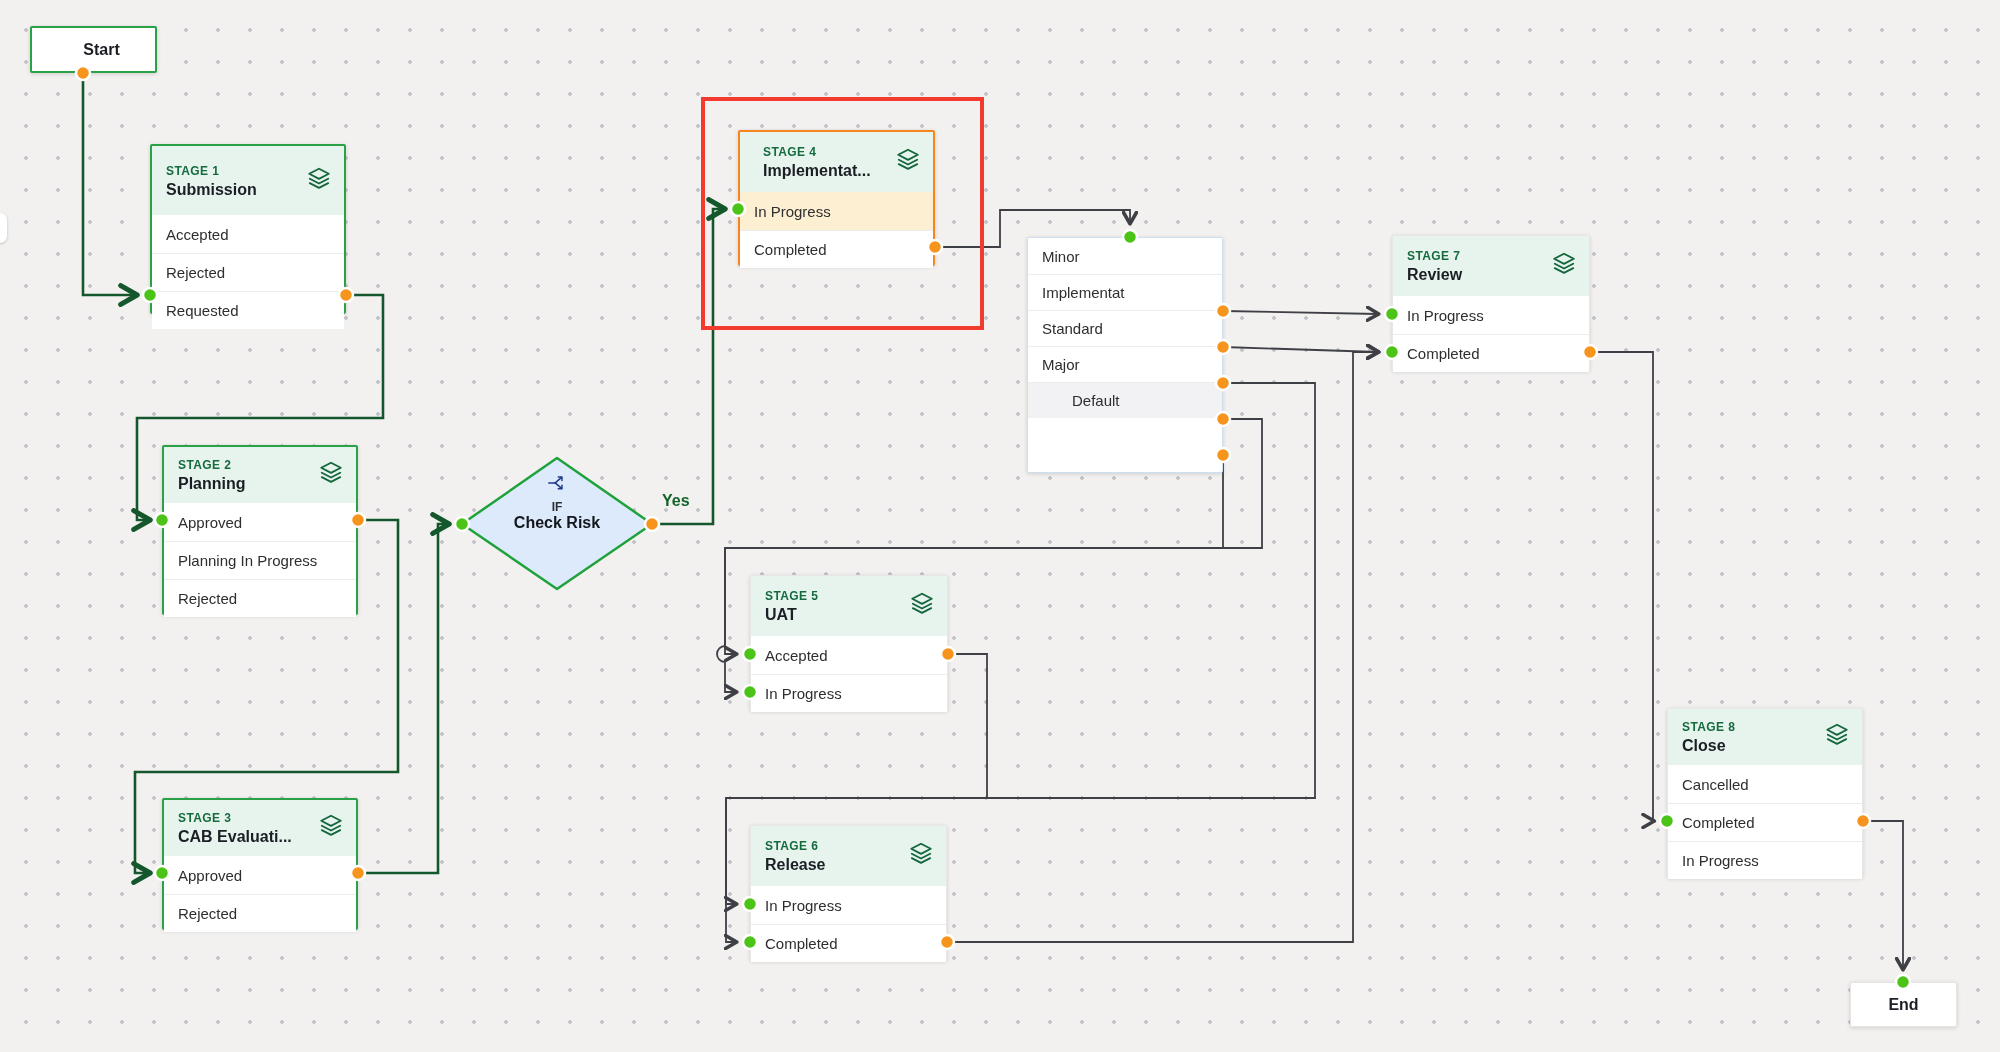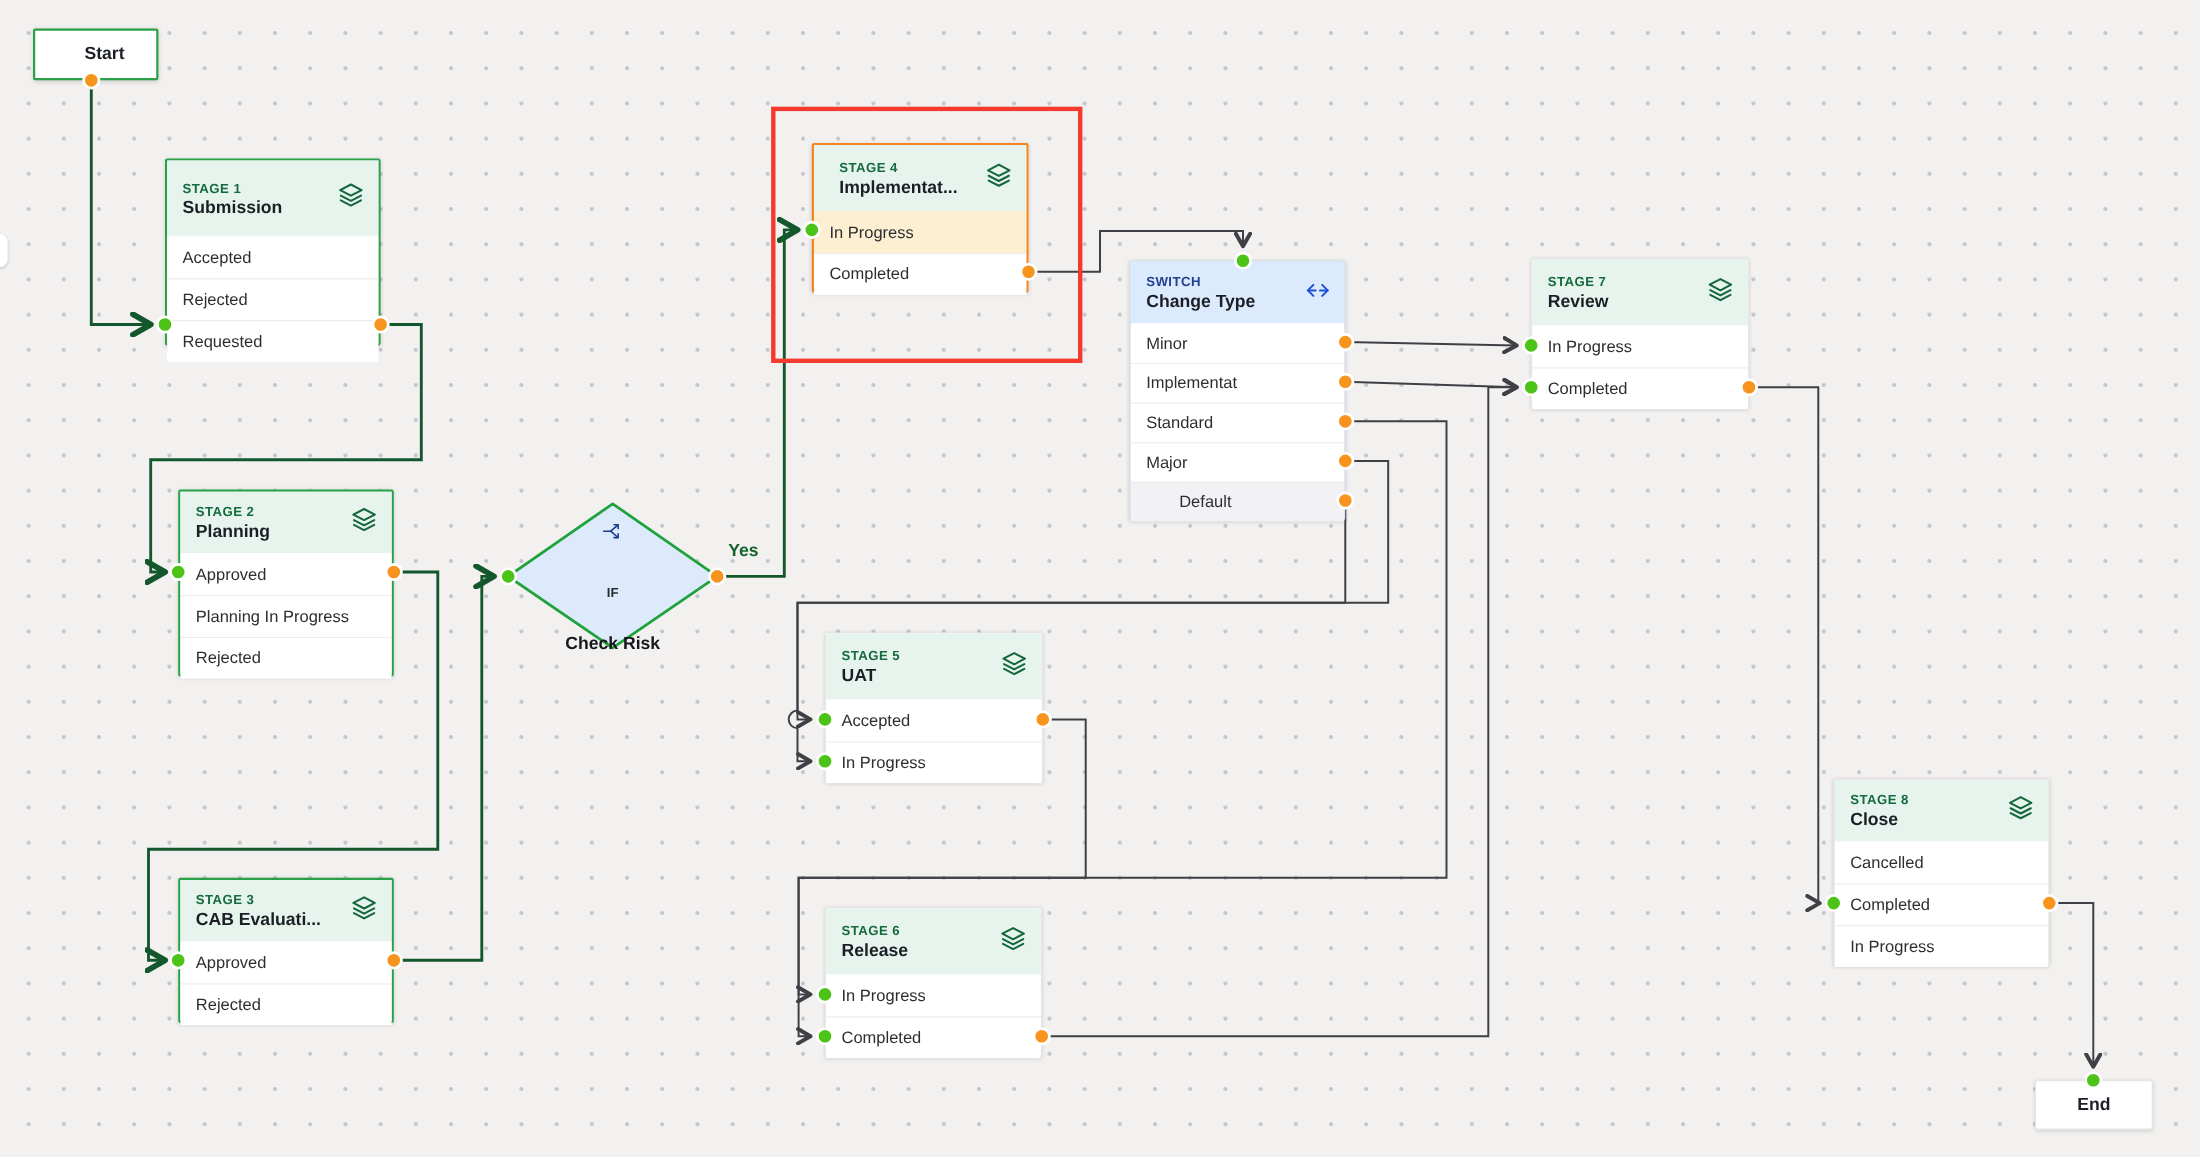--- a/index.html
+++ b/index.html
@@ -51,21 +51,21 @@
     position:absolute;z-index:2;background:#fff;box-sizing:border-box;border-radius:2px;
     display:flex;align-items:center;justify-content:center;
     font-size:16px;font-weight:bold;color:#1b1e24;
     box-shadow:0 1px 4px rgba(0,0,0,.15);
   }
   .start-node{border:2px solid #2aa147;}
   .end-node{border:1px solid #e5e5e5;}
 
   .if-label{
     position:absolute;z-index:2;display:flex;flex-direction:column;align-items:center;
-    text-align:center;pointer-events:none;gap:31px;
+    text-align:center;pointer-events:none;
   }
   .if-kind{font-size:12px;font-weight:bold;color:#2b2e34;margin-top:3px;}
   .if-title{font-size:16px;font-weight:bold;color:#14171c;}
 
   .branch-label{
     position:absolute;z-index:2;font-size:16px;font-weight:bold;color:#14632d;
   }
   .selection-box{
     position:absolute;z-index:6;border:4px solid #f23b2e;box-sizing:border-box;
     background:transparent;
@@ -108,21 +108,21 @@
     <path class="hit" d="M1223 455 V548 H725 V654 H736" marker-end="url(#ak)"></path>
     <path class="hit" d="M948 654 H987 V798 H726 V942 H736" marker-end="url(#ak)"></path>
     <path class="hit" d="M947 942 H1353 V352 H1378" marker-end="url(#ak)"></path>
     <path class="hit" d="M1590 352 H1653 V821 H1653.5" marker-end="url(#ak)"></path>
     <path class="hit" d="M1863 821 H1903 V969" marker-end="url(#ak)"></path>
   </g>
 
   <polygon class="hit" points="462,524 557,458 652,524 557,589" fill="#dceafb" stroke="#1fa23c" stroke-width="2.5" stroke-linejoin="round"></polygon>
 </svg>
 
-<div class="terminal start-node" style="left:30px;top:26px;width:114px;height:47px;padding-left:16px;">
+<div class="terminal start-node" style="left:30px;top:26px;width:127px;height:47px;padding-left:16px;">
   <span>Start</span>
 </div>
 
 <div class="node green-node" style="left:150px;top:144px;width:196px;height:170px;">
   <div class="node-header teal-header" style="height:69px;">
     <div>
       <div class="kind">STAGE 1</div>
       <div class="title">Submission</div>
     </div>
     <span class="hicon"><svg width="26" height="26" viewBox="0 0 24 24" fill="none" stroke="#14663c" stroke-width="1.7" stroke-linejoin="round" stroke-linecap="round">
@@ -193,32 +193,20 @@
           <path d="M3.5 11.8 12 16.2 20.5 11.8"></path>
           <path d="M3.5 15.8 12 20.2 20.5 15.8"></path>
         </svg></span>
   </div>
   <div class="row h38 cream">In Progress</div>
   <div class="row h38">Completed</div>
 </div>
 <div class="selection-box" style="left:701px;top:97px;width:283px;height:233px;"></div>
 
 <div class="node switch-node" style="left:1027px;top:237px;width:196px;height:236px;">
-  <div class="node-header blue-header" style="height:56px;">
-    <div>
-      <div class="kind blue-kind">SWITCH</div>
-      <div class="title">Change Type</div>
-    </div>
-    <span class="hicon"><svg width="24" height="24" viewBox="0 0 24 24" fill="none" stroke="#1d4ed8" stroke-width="1.8" stroke-linecap="round" stroke-linejoin="round">
-          <path d="M8 7 3 12 8 17"></path>
-          <path d="M16 7 21 12 16 17"></path>
-          <path d="M3 12 H10"></path>
-          <path d="M14 12 H21"></path>
-        </svg></span>
-  </div>
   <div class="row h36">Minor</div>
   <div class="row h36">Implementat</div>
   <div class="row h36">Standard</div>
   <div class="row h36">Major</div>
   <div class="row h36 grayrow">Default</div>
 </div>
 
 <div class="node plain-node" style="left:750px;top:575px;width:198px;height:136px;">
   <div class="node-header teal-header" style="height:60px;">
     <div>

